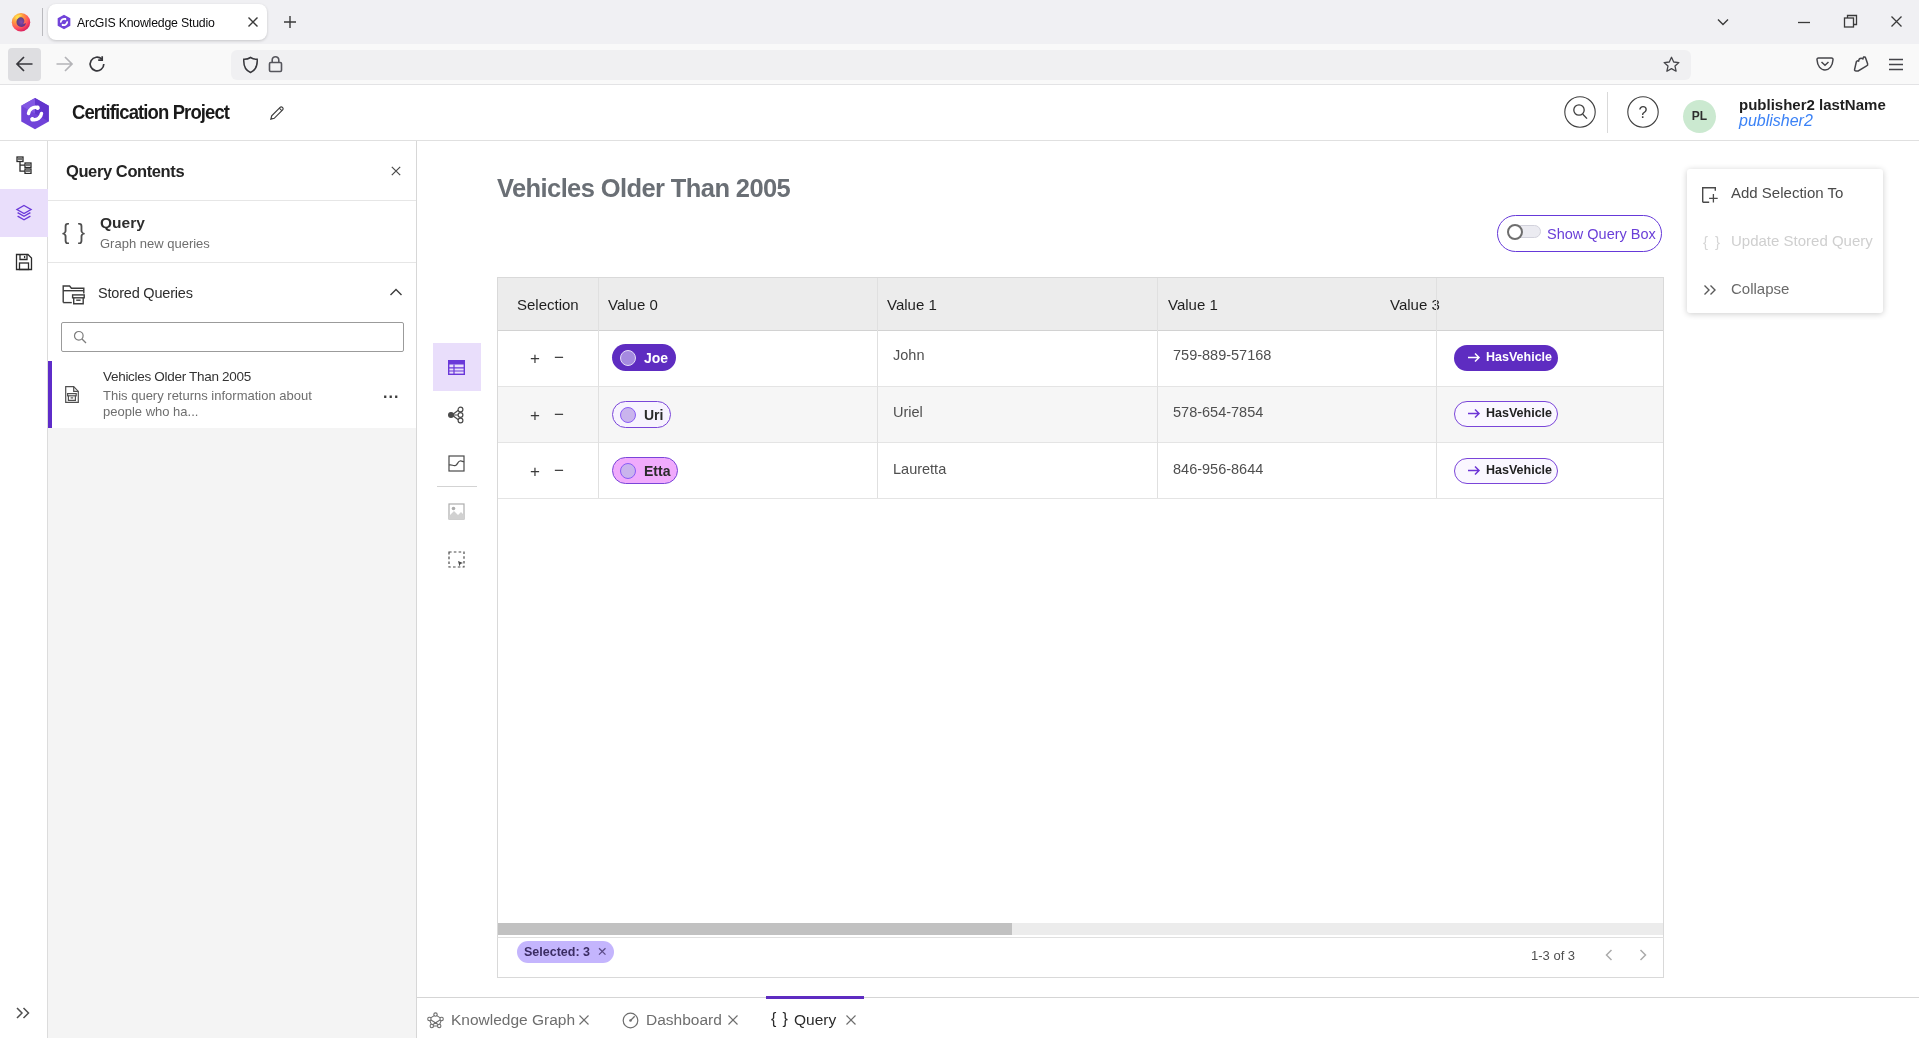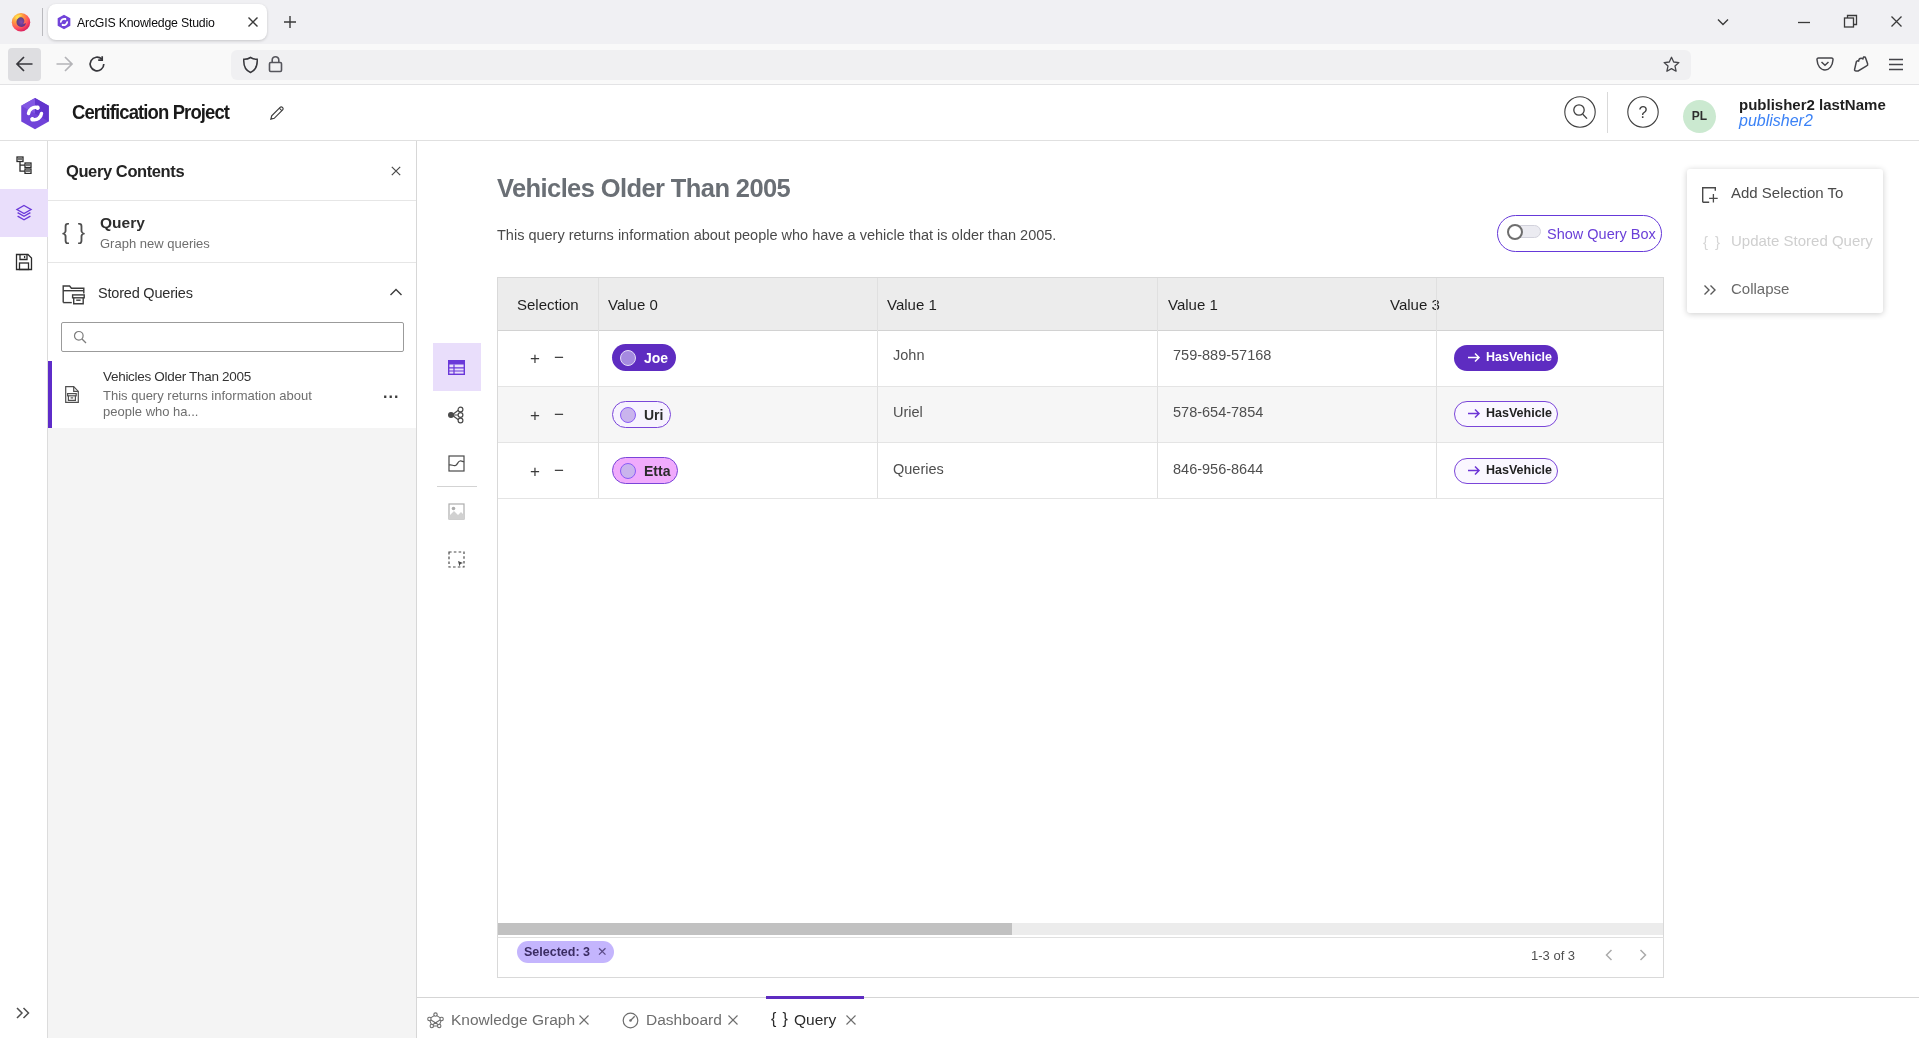--- a/index.html
+++ b/index.html
@@ -284,21 +284,20 @@
       <path d="M8.7 0.7 L8.7 5.4 L13.3 5.4"></path>
       <rect x="2.6" y="7.6" width="8.6" height="2.2"></rect>
       <path d="M3.4 9.8 L3.4 14.4 L10.4 14.4 L10.4 9.8"></path>
       <path d="M5.6 11.9 L8.2 11.9"></path>
     </g>
   </svg>
   <div class="abs" style="left:383px; top:384px; font-size:16px; color:#3c3c3c; letter-spacing:1px; font-weight:bold;">...</div>
 
   <div class="abs" id="main"></div>
   <div class="abs" id="h1">Vehicles Older Than 2005</div>
-  <div class="abs" id="desc">This query returns information about people who have a vehicle that is older than 2005.</div>
   <div class="abs" id="togglepill"></div>
   <div class="abs" id="toggletrack"></div>
   <div class="abs" id="toggleknob"></div>
   <div class="abs" id="togglelabel">Show Query Box</div>
 
   <div class="abs" id="tbhl"></div>
   <div class="abs" id="tbdiv"></div>
   <svg class="abs" style="left:448px; top:359px" width="17" height="17" viewBox="0 0 17 17">
     <rect x="0.7" y="1.7" width="15.6" height="13.6" fill="none" stroke="#6a38d9" stroke-width="1.4"></rect>
     <rect x="0.7" y="1.7" width="15.6" height="3.8" fill="#6a38d9"></rect>
@@ -361,21 +360,21 @@
     <span style="position:absolute; left:7px; top:4.5px; width:16px; height:16px; border-radius:50%; background:#c9b4ed; border:1.5px solid #8b5cf6;"></span>
     <span style="position:absolute; left:31px; top:5px;">Uri</span>
   </div>
   <div class="abs epill" style="left:612px; top:457px; width:66px; background:#f0abfc; border:1px solid #7a45d9; color:#2b2b2b;">
     <span style="position:absolute; left:7px; top:4.5px; width:16px; height:16px; border-radius:50%; background:#c9b4ed; border:1.5px solid #8b5cf6;"></span>
     <span style="position:absolute; left:31px; top:5px;">Etta</span>
   </div>
 
   <div class="abs val" style="left:893px; top:347px">John</div>
   <div class="abs val" style="left:893px; top:404px">Uriel</div>
-  <div class="abs val" style="left:893px; top:461px">Queries</div>
+  <div class="abs val" style="left:893px; top:461px">Lauretta</div>
   <div class="abs val" style="left:1173px; top:347px">759-889-57168</div>
   <div class="abs val" style="left:1173px; top:404px">578-654-7854</div>
   <div class="abs val" style="left:1173px; top:461px">846-956-8644</div>
 
   <div class="abs hv" style="left:1454px; top:345px; background:#5e2cc1; color:#fff;">
     <svg style="position:absolute; left:13px; top:7px" width="14" height="11" viewBox="0 0 14 11">
         <path d="M1 5.5 L12 5.5 M8 1.5 L12 5.5 L8 9.5" stroke="#fff" stroke-width="1.5" fill="none"></path>
       </svg>
     <span style="position:absolute; left:32px; top:5px;">HasVehicle</span>
   </div>

